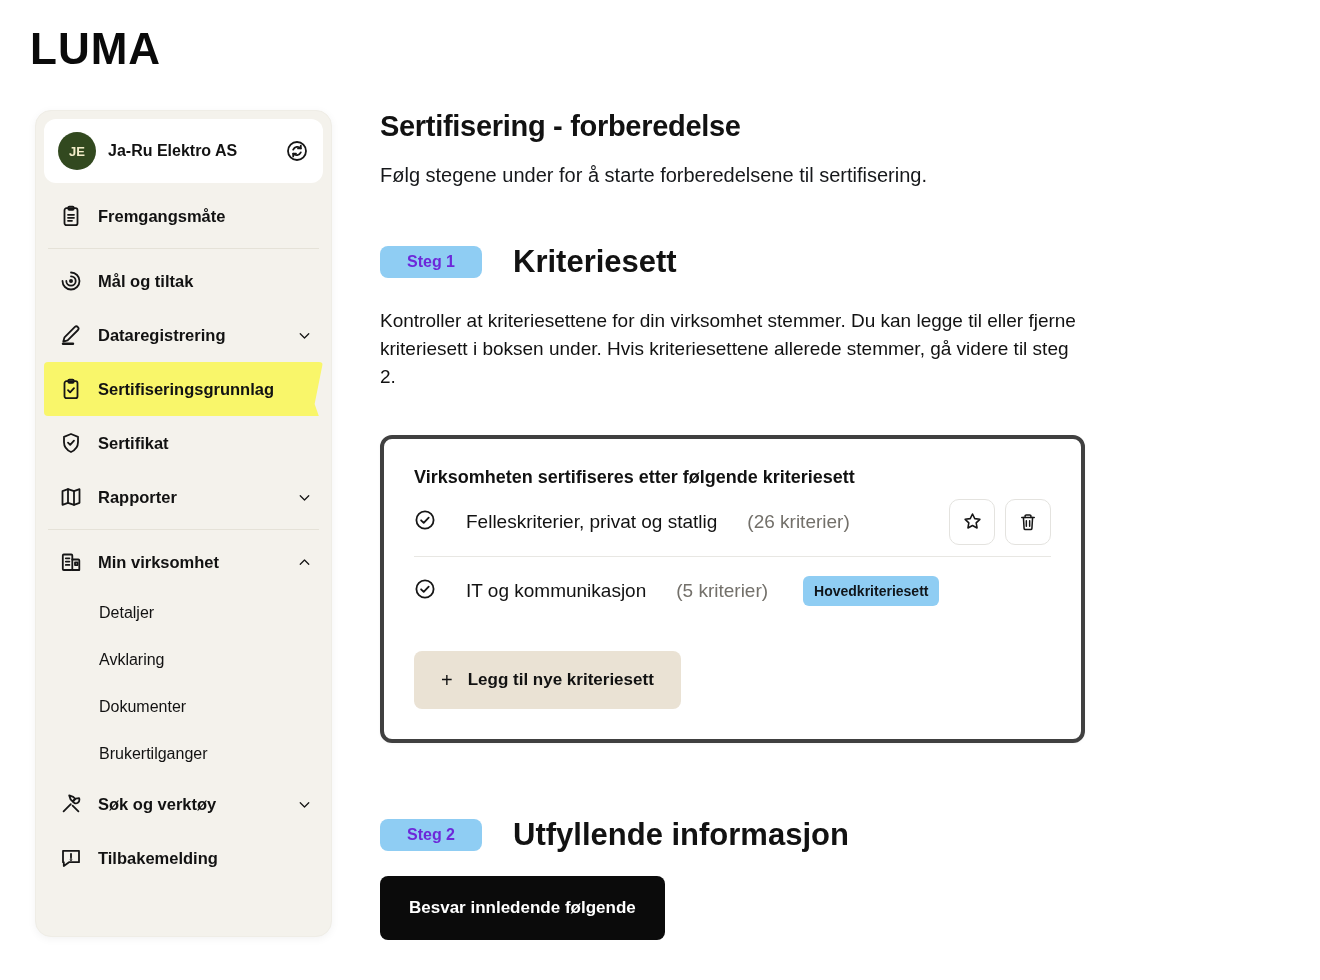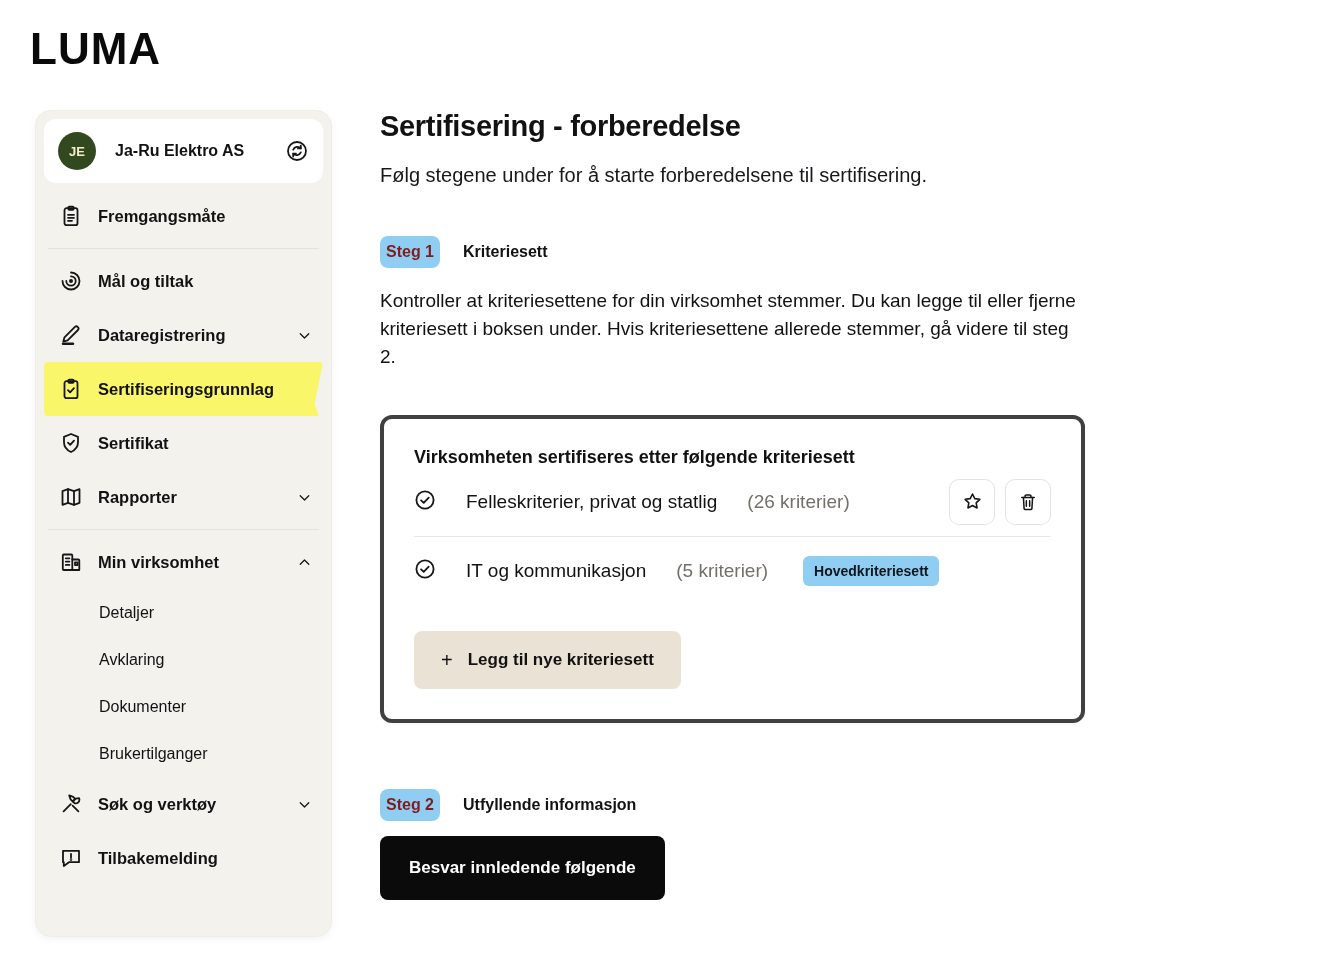--- a/index.html
+++ b/index.html
@@ -7,43 +7,43 @@
   body { font-family:"Liberation Sans","DejaVu Sans",sans-serif; color:#121212; }
   .canvas { position:relative; width:1320px; height:980px; background:#ffffff; overflow:hidden; }
 
   
   .logo { position:absolute; left:30px; top:24px; font-size:44px; font-weight:800; letter-spacing:1px; color:#0a0a0a; }
 
   
   .sidebar { position:absolute; left:35px; top:110px; width:297px; height:827px;
              background:#f4f2ec; border-radius:16px; border:1px solid #efede6;
              box-shadow:0 2px 8px rgba(0,0,0,.05); padding:8px; }
-  .company-card { display:flex; align-items:center; gap:19px; background:#ffffff; border-radius:12px;
+  .company-card { display:flex; align-items:center; gap:12px; background:#ffffff; border-radius:12px;
                   height:64px; padding:15px 14px; cursor:pointer; }
   .avatar { width:38px; height:38px; border-radius:50%; background:#32491f; color:#f3edc9;
             font-size:13px; font-weight:700; display:flex; align-items:center; justify-content:center; flex:0 0 auto; }
   .company-name { font-size:16px; font-weight:700; flex:1 1 auto; }
   .switch-icon { display:flex; align-items:center; }
 
   nav { margin-top:6px; }
   .side-item { display:flex; align-items:center; gap:15px; height:54px; padding:0 10px 0 15px;
                font-size:16.5px; font-weight:600; cursor:pointer; border-radius:6px; position:relative; }
   .side-item .icon { display:flex; width:24px; justify-content:center; flex:0 0 auto; }
   .side-item .chev { margin-left:auto; display:flex; }
   .side-item.active { background:#f9f66a; clip-path:polygon(0 0,100% 0,97% 78%,98.5% 100%,0 100%); border-radius:4px; }
   .side-sub { display:flex; align-items:center; height:47px; padding-left:55px; font-size:16px; font-weight:500; cursor:pointer; }
   .side-div { border:none; border-top:1px solid #e5e2d8; margin:5px 4px; }
 
   
   .main { position:absolute; left:380px; top:110px; width:705px; }
   h1.page-title { margin:0; font-size:29px; font-weight:800; letter-spacing:-.3px; }
   .subtitle { margin:21px 0 0; font-size:20px; color:#16181b; }
   .step-row { margin-top:49px; display:flex; align-items:center; gap:23px; }
-  .step-badge { background:#8fcdf3; color:#7f1d1d; font-weight:700; font-size:16px; padding:7px 6px; border-radius:8px; }
-  .step-heading { margin:0; font-size:16px; font-weight:800; }
+  .step-badge { background:#8fcdf3; color:#6d28d9; font-weight:700; font-size:16px; padding:7px 27px; border-radius:8px; }
+  .step-heading { margin:8px; font-size:31px; font-weight:800; }
   .body-text { margin:19px 0 0; font-size:19px; line-height:1.47; max-width:697px; color:#121212; }
 
   .card { margin-top:44px; background:#fff; border:4px solid #404040; border-radius:12px;
           padding:28px 30px 30px; box-shadow:0 1px 3px rgba(0,0,0,.04); }
   .card-title { margin:0 0 10px; font-size:18px; font-weight:700; }
   .crit-row { display:flex; align-items:center; gap:30px; min-height:48px; }
   .crit-name { font-size:19px; }
   .crit-count { font-size:19px; color:#73706a; }
   .row-actions { margin-left:auto; display:flex; gap:10px; }
   .icon-btn { width:46px; height:46px; background:#fff; border:1px solid #e4e3df; border-radius:10px;

